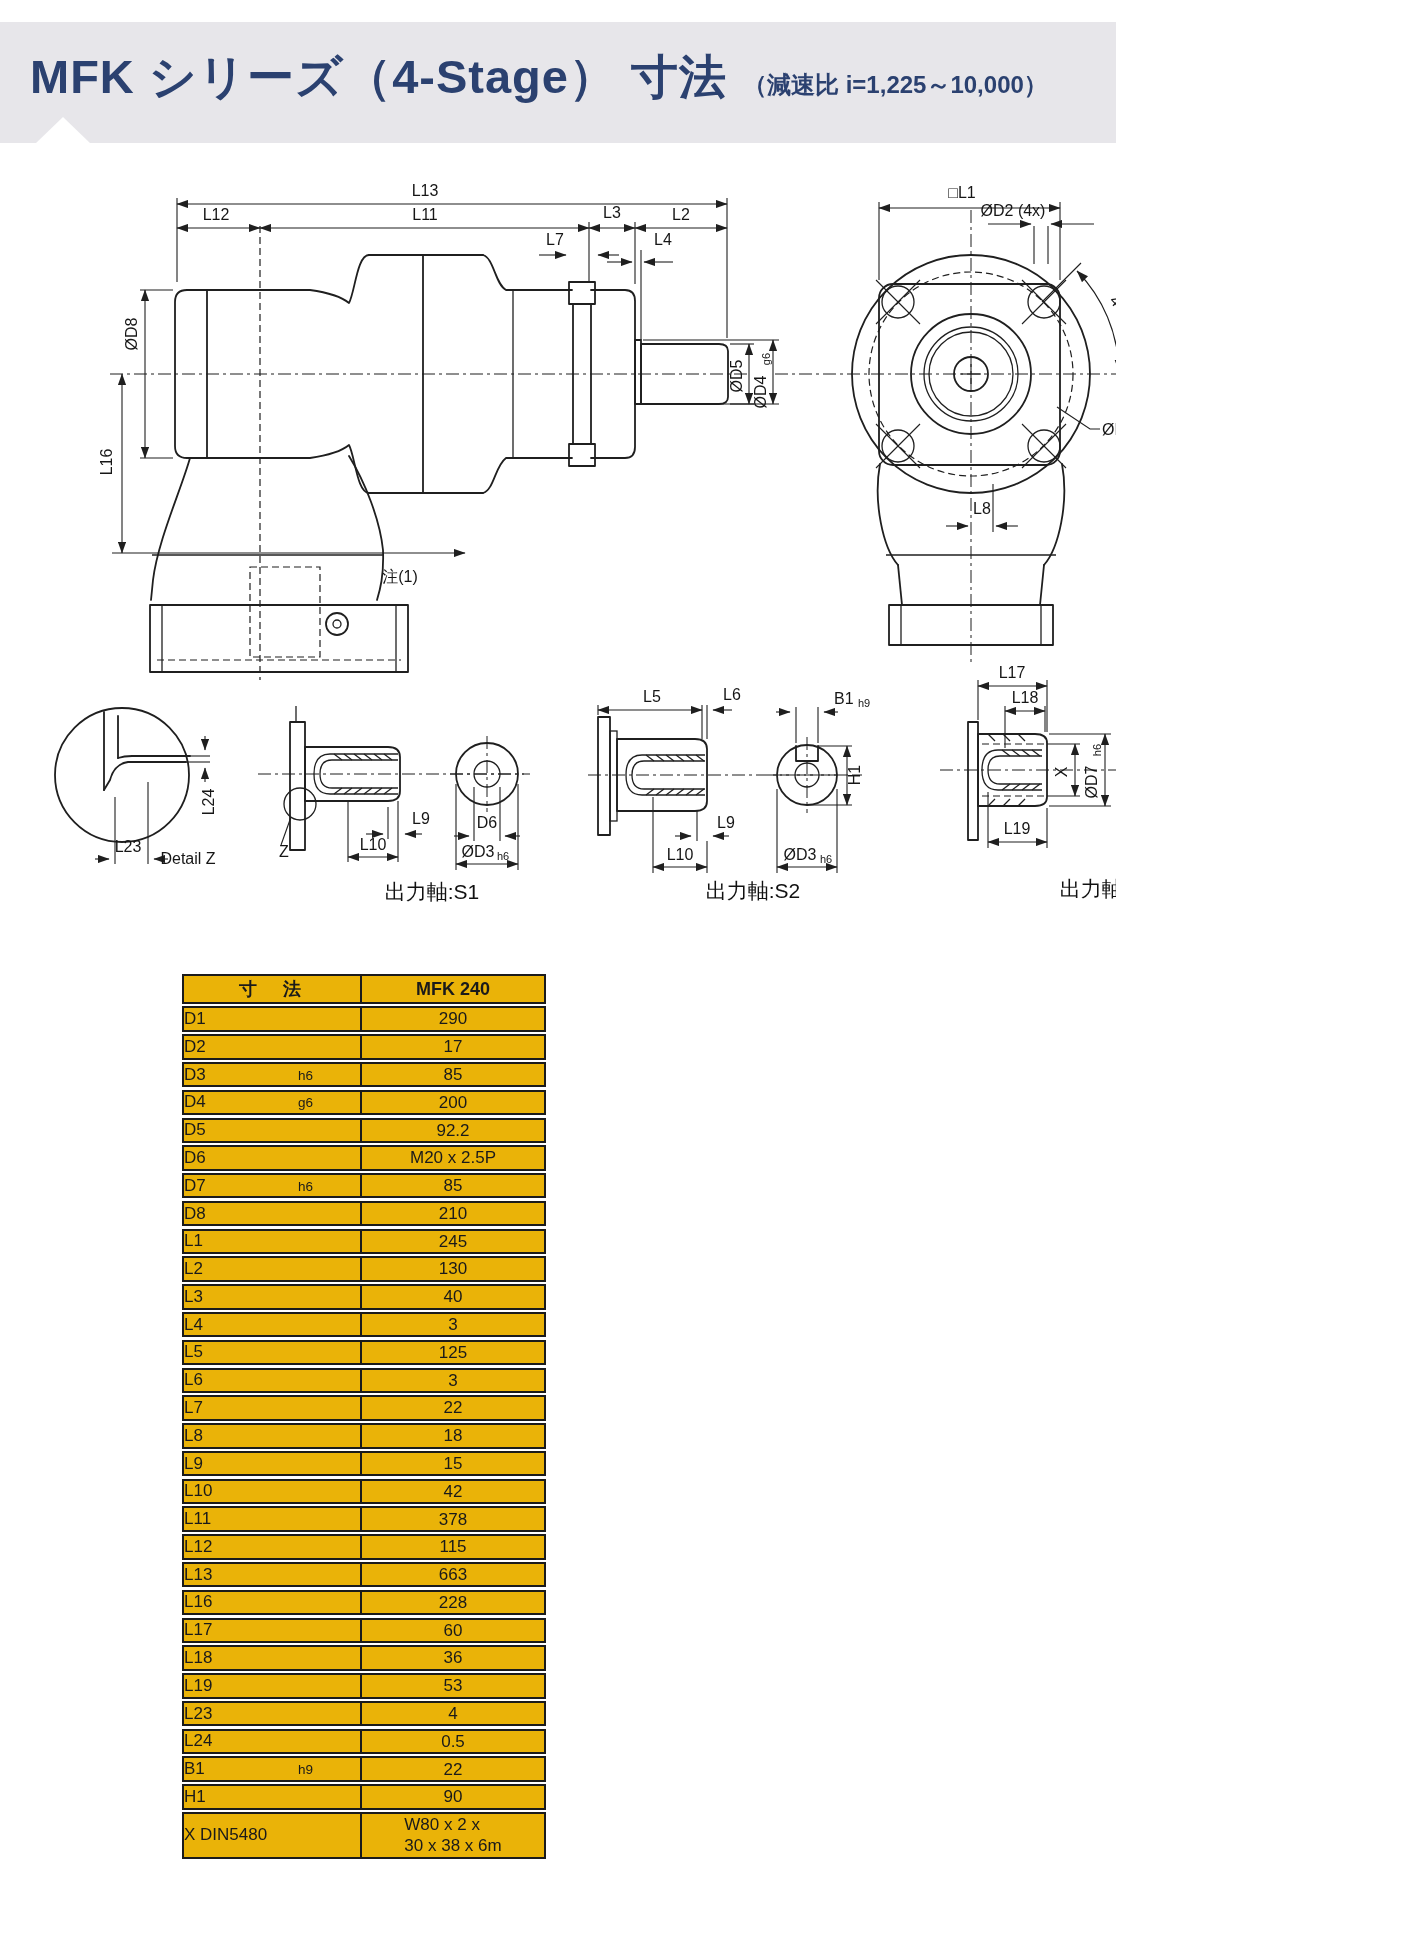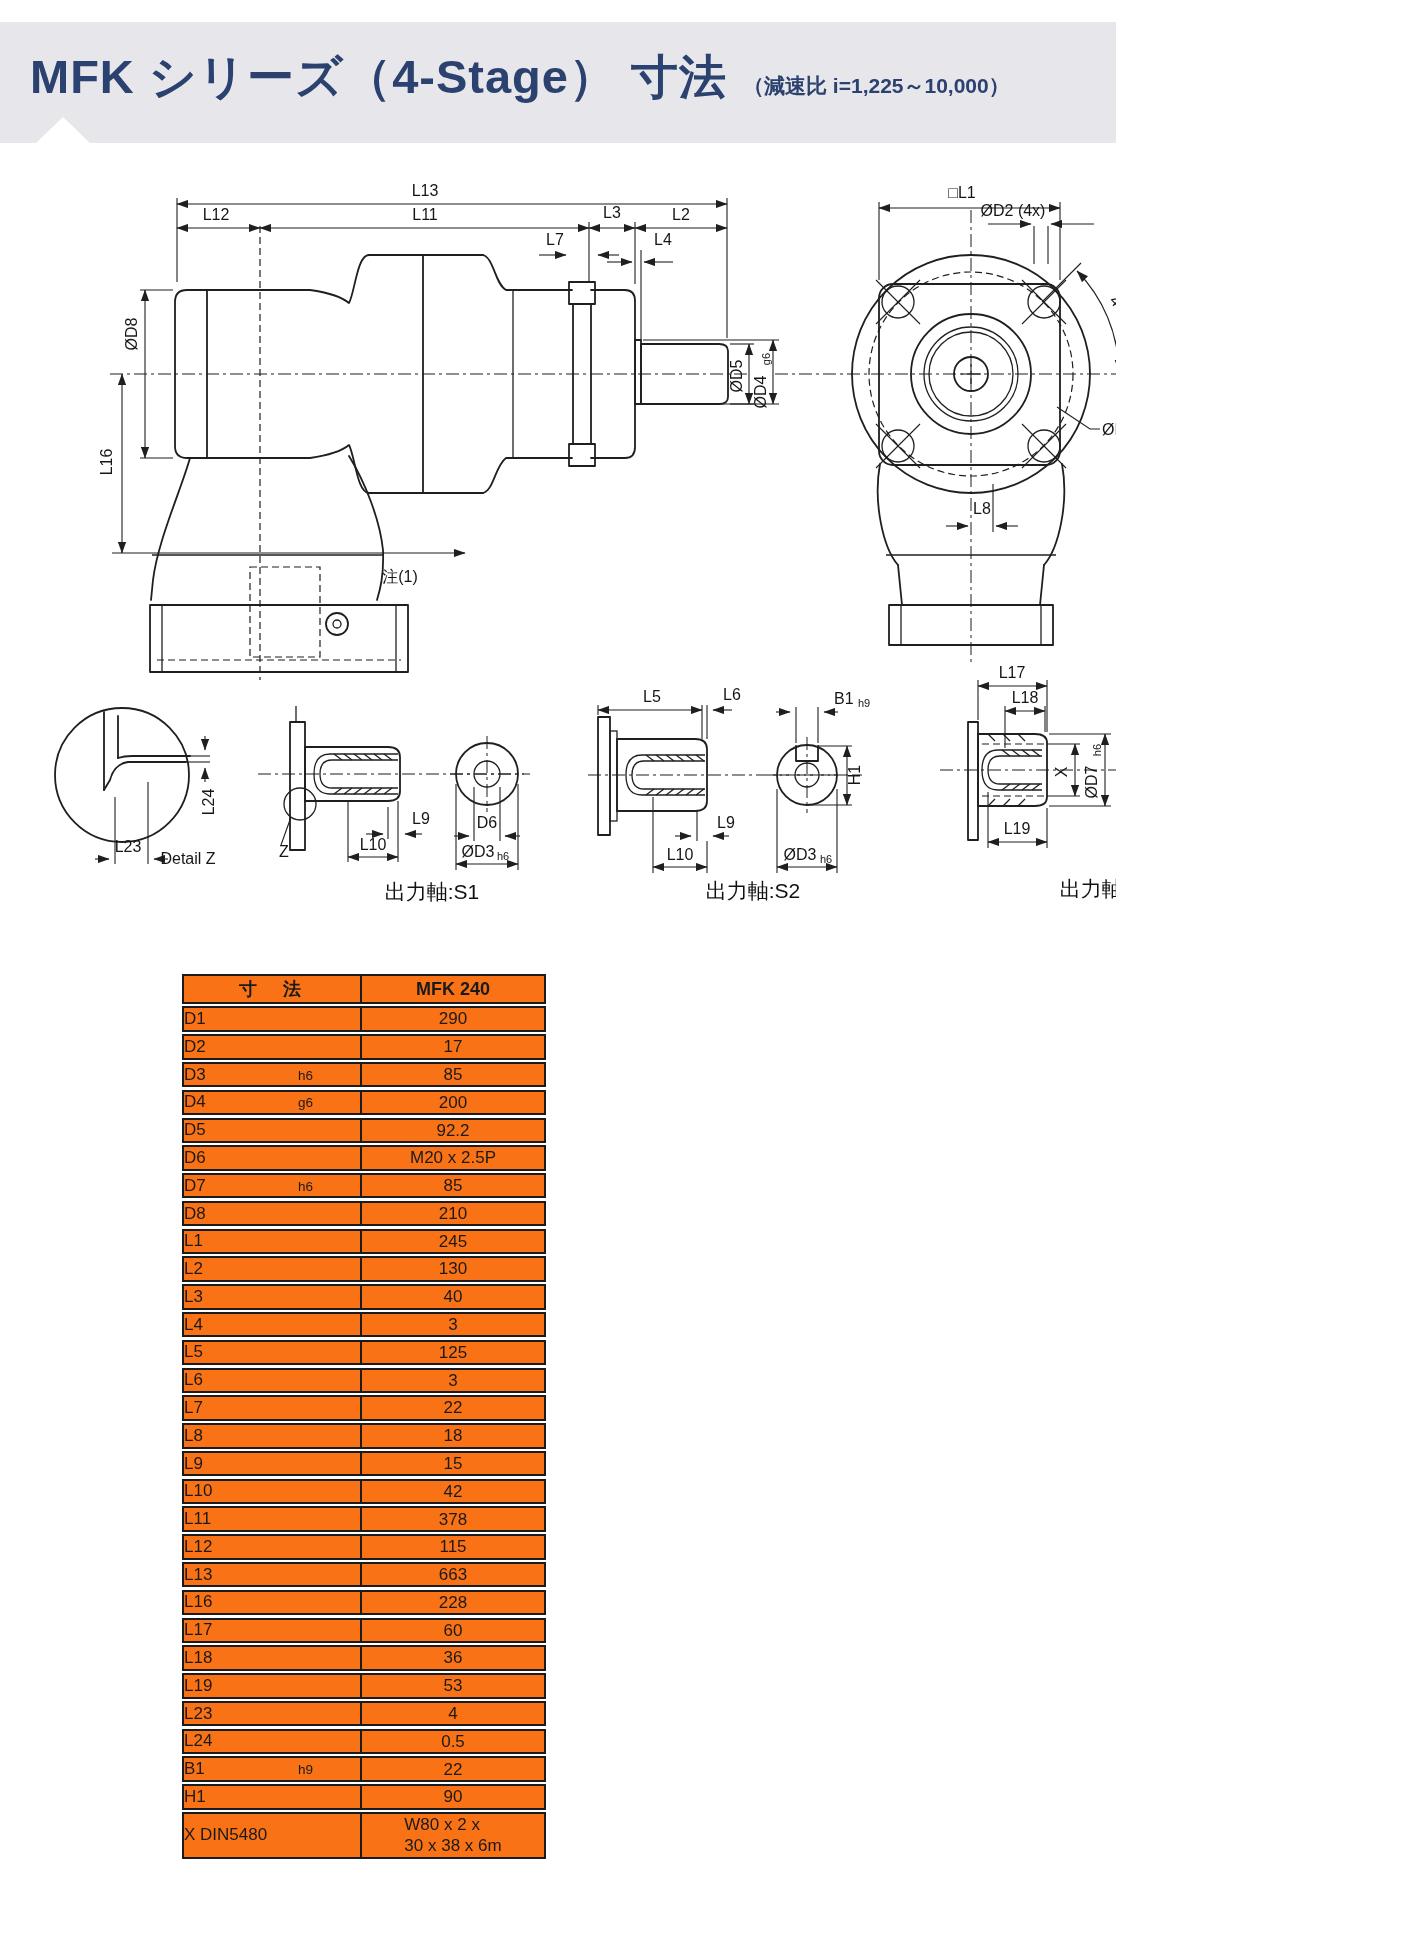--- a/index.html
+++ b/index.html
@@ -1,34 +1,34 @@
 <!DOCTYPE html>
 <html><head>
 <meta charset="utf-8">
 <style>
   html,body{margin:0;padding:0;background:#fff;}
   .page{position:relative;width:1116px;height:1938px;background:#ffffff;
         font-family:"Liberation Sans",sans-serif;color:#1a1a1a;overflow:hidden;margin-top:22px;}
   .header-band{position:absolute;left:0;top:0;width:1408px;height:121px;background:#e7e6ea;}
   .title-row{position:absolute;left:30px;top:24px;display:flex;align-items:baseline;gap:16px;color:#2b4170;}
   .title-main{font-size:47px;font-weight:bold;letter-spacing:1px;}
-  .title-sub{font-size:21px;font-weight:bold;}
+  .title-sub{font-size:24px;font-weight:bold;}
   .notch{position:absolute;left:36px;top:95px;width:0;height:0;
          border-left:27px solid transparent;border-right:27px solid transparent;border-bottom:26px solid #ffffff;}
   svg{position:absolute;overflow:visible;font-family:"Liberation Sans",sans-serif;}
   .ol{fill:none;stroke:#1f1f1f;stroke-width:1.8;stroke-linejoin:round;stroke-linecap:round;}
   .th{fill:none;stroke:#1f1f1f;stroke-width:1.3;}
   .dim{fill:none;stroke:#1f1f1f;stroke-width:1.1;}
   .cl{fill:none;stroke:#1f1f1f;stroke-width:1;stroke-dasharray:13 4 3 4;}
   .dsh{fill:none;stroke:#1f1f1f;stroke-width:1.2;stroke-dasharray:7 4;}
   .dl{font-size:16px;fill:#161616;}
   .dls{font-size:11px;fill:#161616;}
   .cap{font-size:21px;fill:#111;}
   .dim-table{position:absolute;left:182px;top:952px;width:364px;}
-  .trow{display:flex;border:2px solid #1b1b1b;margin-bottom:2.4px;min-height:25.4px;box-sizing:border-box;align-items:stretch;background:#f97316;}
+  .trow{display:flex;border:2px solid #1b1b1b;margin-bottom:2.4px;min-height:25.4px;box-sizing:border-box;align-items:stretch;background:#eab308;}
   .thead{height:30px;}
   .tc{display:flex;align-items:center;}
   .tlabel{width:178px;border-right:2px solid #1b1b1b;position:relative;box-sizing:border-box;}
   .thead .tlabel{justify-content:center;padding-left:0;font-weight:bold;font-size:18px;letter-spacing:4px;}
   .tval{flex:1;justify-content:center;font-size:17px;white-space:pre-line;line-height:1.25;}
   .thead .tval{font-weight:bold;font-size:18px;letter-spacing:0;}
   .lbl{font-size:17px;}
   .tol{position:absolute;left:114px;top:50%;transform:translateY(-50%);font-size:13.5px;}
   .footnote{position:absolute;left:183px;top:1886px;font-size:17.5px;color:#161616;}
 </style>

